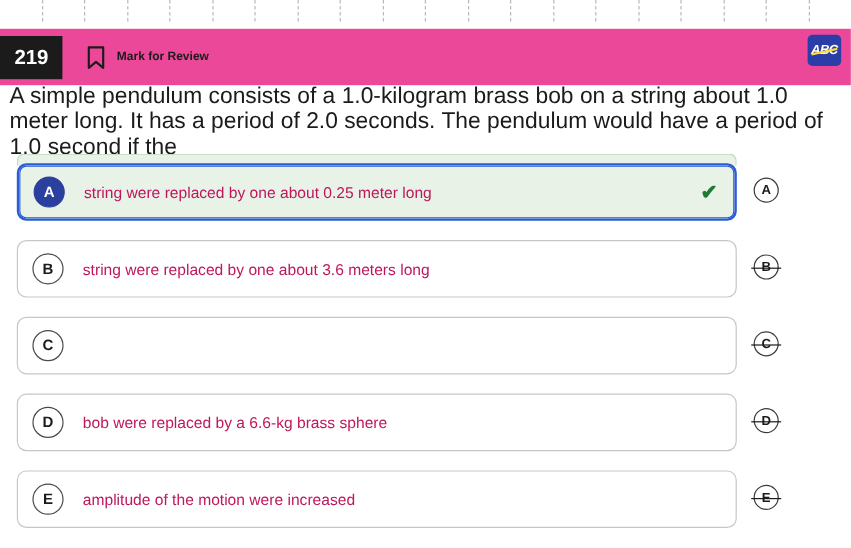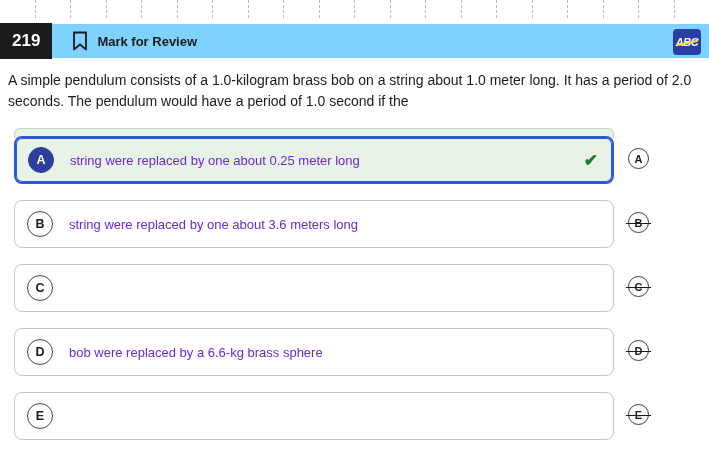--- a/index.html
+++ b/index.html
@@ -23,22 +23,22 @@
     flex: 1 1 0;
     height: 18px;
     border-right: 1px dashed #b9b9b9;
   }
   .ruler .tick:last-child { border-right: none; }
 
   
   .header {
     position: absolute;
     top: 24px; left: 0;
-    width: 709px; height: 34px;
-    background: #7dd3fc;
+    width: 709px; height: 47px;
+    background: #ec4899;
     display: flex;
     align-items: center;
   }
   .qnum {
     background: #1b1b1b;
     color: #ffffff;
     font-size: 17px;
     font-weight: bold;
     line-height: 36px;
     padding: 0 12px;
@@ -48,21 +48,21 @@
   }
   .mark-wrap {
     display: flex;
     align-items: center;
     gap: 9px;
     margin-left: 20px;
     cursor: pointer;
   }
   .bookmark-icon { width: 16px; height: 20px; display:block; }
   .mark-label {
-    font-size: 13px;
+    font-size: 10px;
     font-weight: bold;
     color: #1b1b1b;
   }
   .abc-btn {
     position: absolute;
     right: 8px;
     top: 5px;
     width: 28px; height: 26px;
     background: #2b3ea8;
     border-radius: 4px;
@@ -86,21 +86,21 @@
     height: 2px;
     background: #ffdd33;
     transform: rotate(-12deg);
   }
 
   
   .stem {
     position: absolute;
     top: 70px; left: 8px;
     width: 688px;
-    font-size: 14px;
+    font-size: 19px;
     line-height: 21px;
     color: #1b1b1b;
   }
 
   
   .options {
     position: absolute;
     top: 128px; left: 14px;
     width: 681px;
   }
@@ -140,21 +140,21 @@
     background: #ffffff;
   }
   .opt-row.selected .letter-circle {
     background: #2a3f9e;
     border-color: #2a3f9e;
     color: #ffffff;
   }
   .opt-text {
     margin-left: 16px;
     font-size: 13px;
-    color: #6d28d9;
+    color: #be185d;
   }
   .check {
     position: absolute;
     right: 14px;
     color: #1f7a33;
     font-size: 17px;
     font-weight: bold;
   }
   .strike-btn {
     position: absolute;
@@ -278,18 +278,19 @@
       <span class="opt-text">bob were replaced by a 6.6-kg brass sphere</span>
     </div>
     <div class="strike-btn">
       <div class="sc">D<span class="sline"></span></div>
     </div>
   </div>
 
   <div class="opt-row">
     <div class="opt-box">
       <span class="letter-circle">E</span>
+      <span class="opt-text">amplitude of the motion were increased</span>
     </div>
     <div class="strike-btn">
       <div class="sc">E<span class="sline"></span></div>
     </div>
   </div>
 </div>
 
 </body></html>

